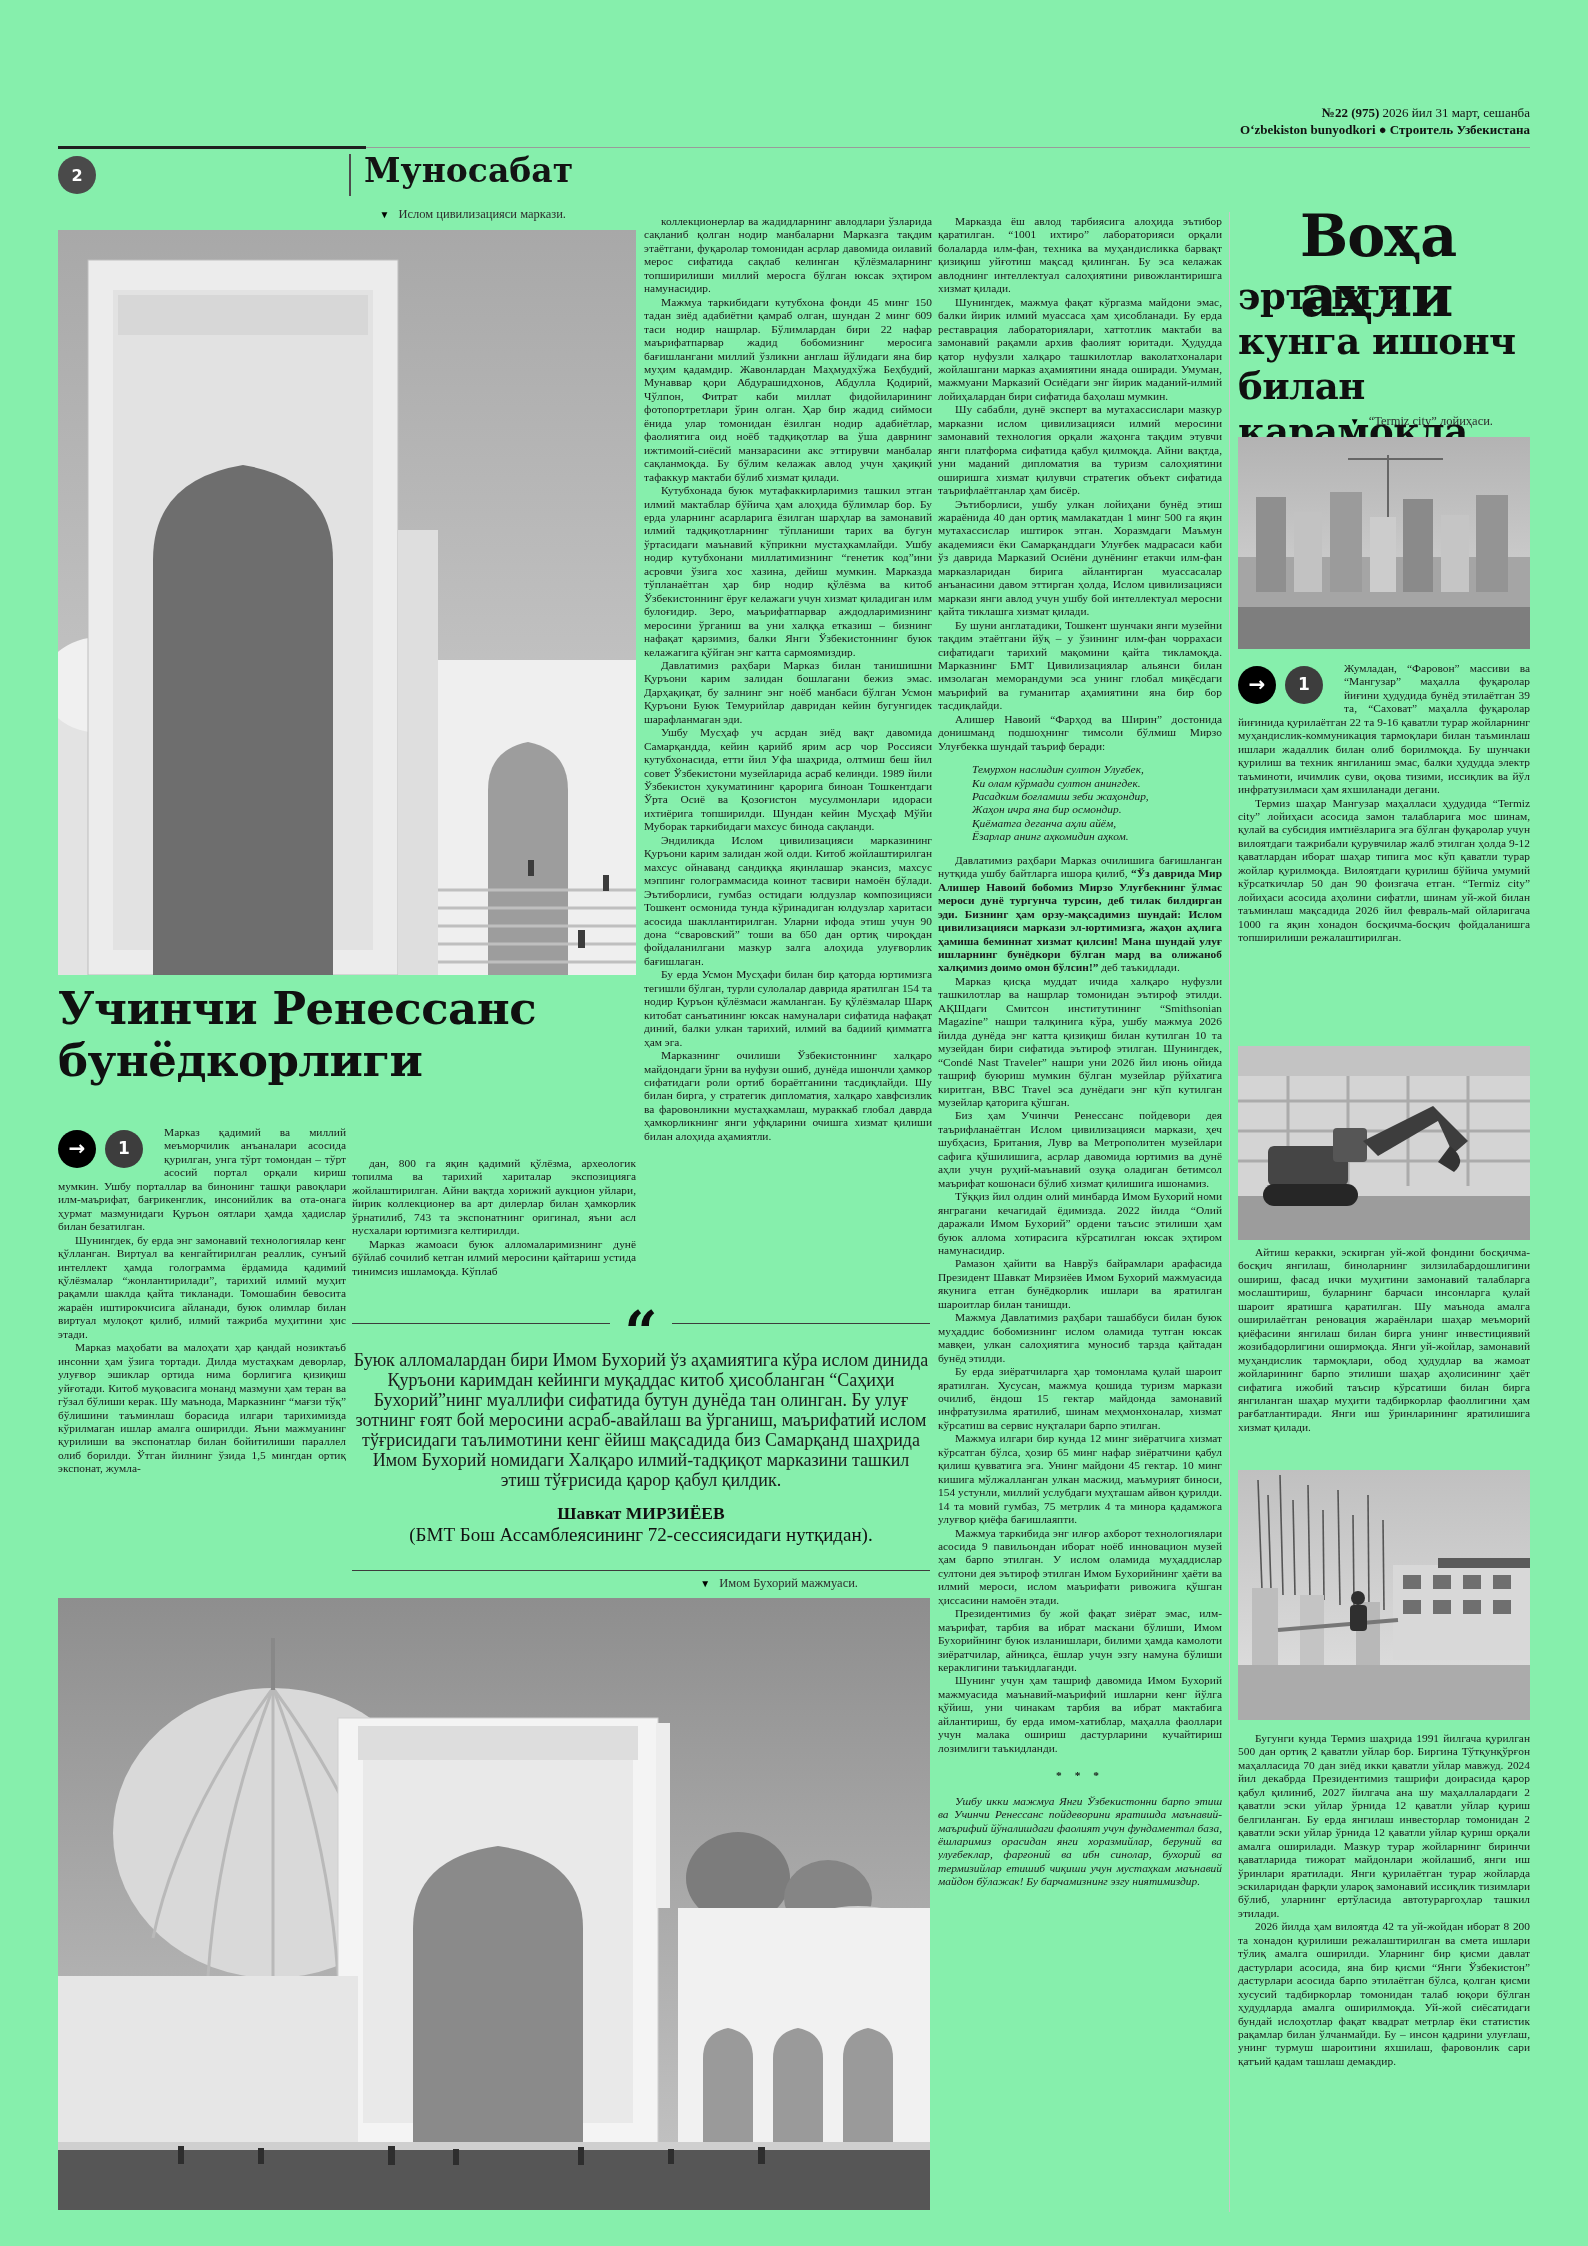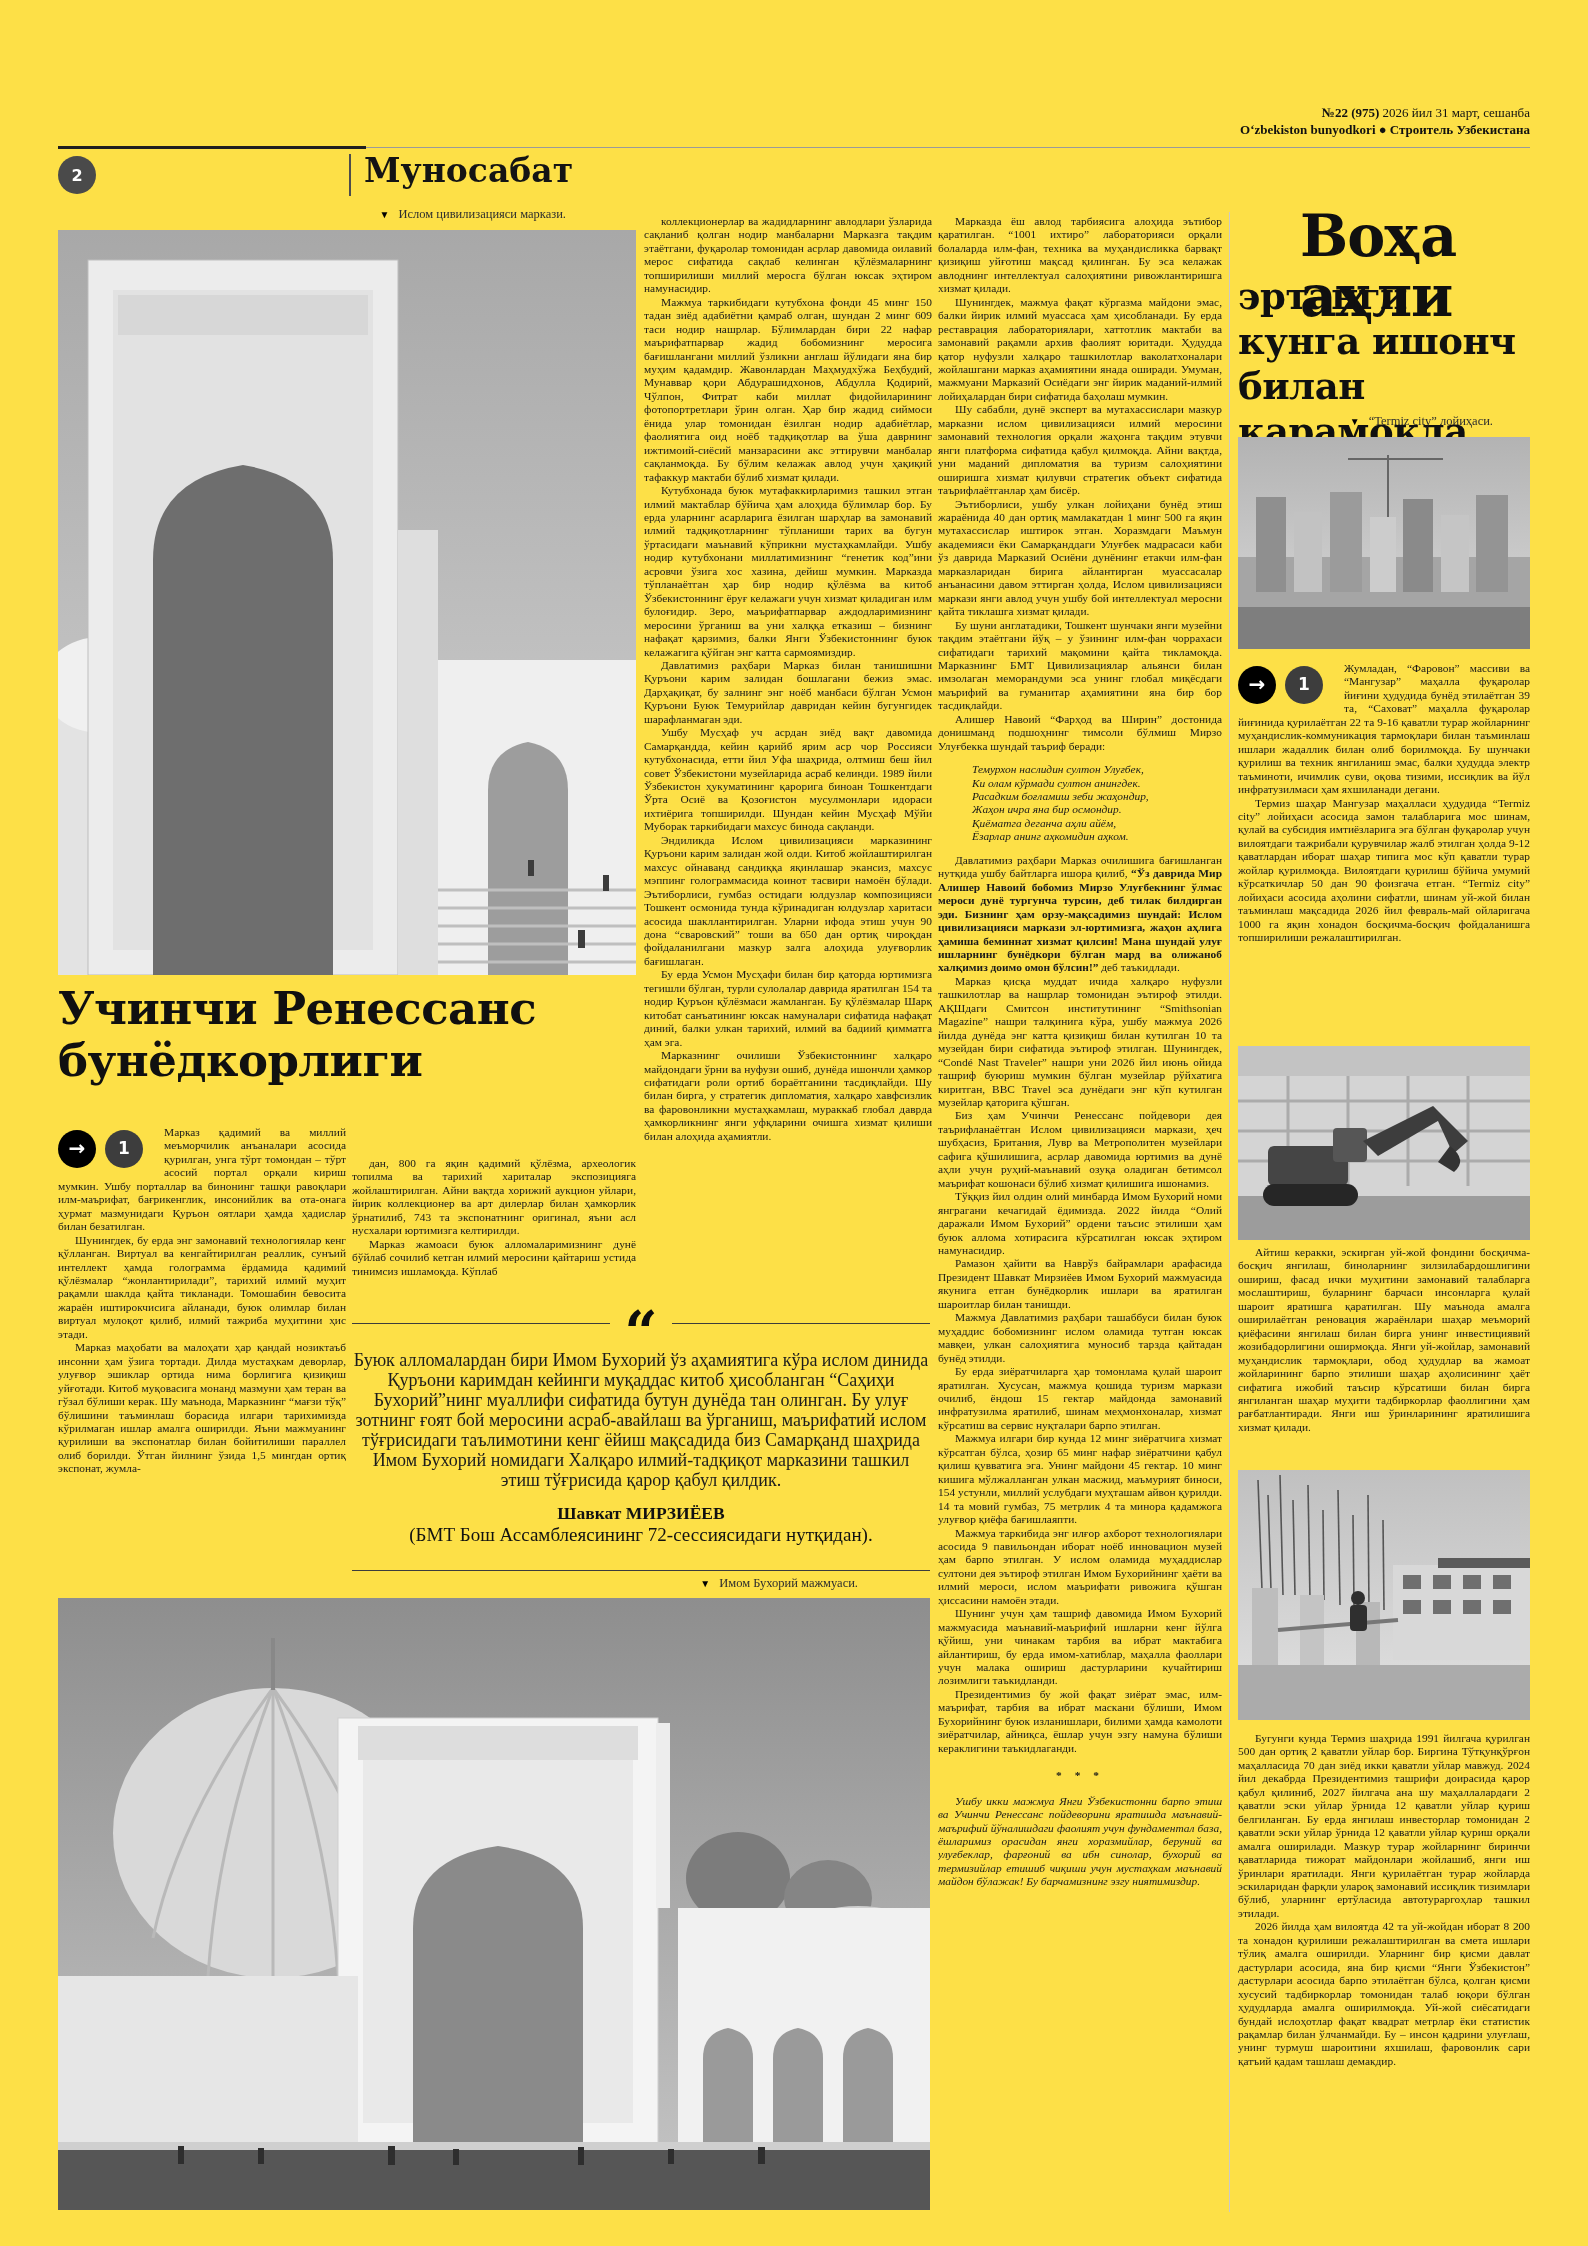--- a/index.html
+++ b/index.html
@@ -1,16 +1,16 @@
 <!DOCTYPE html>
 <html><head>
 <meta charset="utf-8">
 <style>
   html,body{margin:0;padding:0;background:#f2f2f2;}
-  .page{position:relative;width:1588px;height:2246px;background:#fde047;margin:0 auto;
+  .page{position:relative;width:1588px;height:2246px;background:#86efac;margin:0 auto;
         font-family:"Liberation Serif",serif;color:#1a1a1a;overflow:hidden;}
   
   .issue-info{position:absolute;right:58px;top:104px;text-align:right;font-size:13px;line-height:17px;color:#111;}
   .issue-info .b{font-weight:bold;}
   .top-rule-dark{position:absolute;left:58px;top:146px;width:308px;height:3px;background:#1f1f1f;}
   .top-rule-light{position:absolute;left:366px;top:147px;width:1164px;height:1px;background:#9a9a9a;}
   .page-circle{position:absolute;left:58px;top:156px;width:38px;height:38px;border-radius:50%;
        background:#4a4a4a;color:#fff;font-family:"DejaVu Sans",sans-serif;font-weight:bold;font-size:16px;
        display:flex;align-items:center;justify-content:center;}
   .section-divider{position:absolute;left:349px;top:154px;width:2px;height:42px;background:#4d4d4d;}
@@ -225,22 +225,22 @@
     <p style="margin-top:10px;"><span>Давлатимиз раҳбари Марказ очилишига бағишланган нутқида ушбу байтларга ишора қилиб, </span><b>“Ўз даврида Мир Алишер Навоий бобомиз Мирзо Улуғбекнинг ўлмас мероси дунё тургунча турсин, деб тилак билдирган эди. Бизнинг ҳам орзу-мақсадимиз шундай: Ислом цивилизацияси маркази эл-юртимизга, жаҳон аҳлига ҳамиша беминнат хизмат қилсин! Мана шундай улуғ ишларнинг бунёдкори бўлган мард ва олижаноб халқимиз доимо омон бўлсин!”</b><span> деб таъкидлади.</span></p>
     <div>
         <p>Марказ қисқа муддат ичида халқаро нуфузли ташкилотлар ва нашрлар томонидан эътироф этилди. АҚШдаги Смитсон институтининг “Smithsonian Magazine” нашри талқинига кўра, ушбу мажмуа 2026 йилда дунёда энг катта қизиқиш билан кутилган 10 та музейдан бири сифатида эътироф этилган. Шунингдек, “Condé Nast Traveler” нашри уни 2026 йил июнь ойида ташриф буюриш мумкин бўлган музейлар рўйхатига киритган, BBC Travel эса дунёдаги энг кўп кутилган музейлар қаторига қўшган.</p>
         <p>Биз ҳам Учинчи Ренессанс пойдевори дея таърифланаётган Ислом цивилизацияси маркази, ҳеч шубҳасиз, Британия, Лувр ва Метрополитен музейлари сафига қўшилишига, асрлар давомида юртимиз ва дунё аҳли учун руҳий-маънавий озуқа оладиган бетимсол маърифат кошонаси бўлиб хизмат қилишига ишонамиз.</p>
         <p>Тўққиз йил олдин олий минбарда Имом Бухорий номи янграгани кечагидай ёдимизда. 2022 йилда “Олий даражали Имом Бухорий” ордени таъсис этилиши ҳам буюк аллома хотирасига кўрсатилган юксак эҳтиром намунасидир.</p>
         <p>Рамазон ҳайити ва Наврўз байрамлари арафасида Президент Шавкат Мирзиёев Имом Бухорий мажмуасида якунига етган бунёдкорлик ишлари ва яратилган шароитлар билан танишди.</p>
         <p>Мажмуа Давлатимиз раҳбари ташаббуси билан буюк муҳаддис бобомизнинг ислом оламида тутган юксак мавқеи, улкан салоҳиятига муносиб тарзда қайтадан бунёд этилди.</p>
         <p>Бу ерда зиёратчиларга ҳар томонлама қулай шароит яратилган. Хусусан, мажмуа қошида туризм маркази очилиб, ёндош 15 гектар майдонда замонавий инфратузилма яратилиб, шинам меҳмонхоналар, хизмат кўрсатиш ва сервис нуқталари барпо этилган.</p>
         <p>Мажмуа илгари бир кунда 12 минг зиёратчига хизмат кўрсатган бўлса, ҳозир 65 минг нафар зиёратчини қабул қилиш қувватига эга. Унинг майдони 45 гектар. 10 минг кишига мўлжалланган улкан масжид, маъмурият биноси, 154 устунли, миллий услубдаги муҳташам айвон қурилди. 14 та мовий гумбаз, 75 метрлик 4 та минора қадамжога улуғвор қиёфа бағишлаяпти.</p>
         <p>Мажмуа таркибида энг илғор ахборот технологиялари асосида 9 павильондан иборат ноёб инновацион музей ҳам барпо этилган. У ислом оламида муҳаддислар султони дея эътироф этилган Имом Бухорийнинг ҳаёти ва илмий мероси, ислом маърифати ривожига қўшган ҳиссасини намоён этади.</p>
+        <p>Президентимиз бу жой фақат зиёрат эмас, илм-маърифат, тарбия ва ибрат маскани бўлиши, Имом Бухорийнинг буюк изланишлари, билими ҳамда камолоти зиёратчилар, айниқса, ёшлар учун эзгу намуна бўлиши кераклигини таъкидлаганди.</p>
         <p>Шунинг учун ҳам ташриф давомида Имом Бухорий мажмуасида маънавий-маърифий ишларни кенг йўлга қўйиш, уни чинакам тарбия ва ибрат мактабига айлантириш, бу ерда имом-хатиблар, маҳалла фаоллари учун малака ошириш дастурларини кучайтириш лозимлиги таъкидланди.</p>
-        <p>Президентимиз бу жой фақат зиёрат эмас, илм-маърифат, тарбия ва ибрат маскани бўлиши, Имом Бухорийнинг буюк изланишлари, билими ҳамда камолоти зиёратчилар, айниқса, ёшлар учун эзгу намуна бўлиши кераклигини таъкидлаганди.</p>
       </div>
     <p class="sep">* * *</p>
     <p class="closing">Ушбу икки мажмуа Янги Ўзбекистонни барпо этиш ва Учинчи Ренессанс пойдеворини яратишда маънавий-маърифий йўналишдаги фаолият учун фундаментал база, ёшларимиз орасидан янги хоразмийлар, беруний ва улуғбеклар, фарғоний ва ибн синолар, бухорий ва термизийлар етишиб чиқиши учун мустаҳкам маънавий майдон бўлажак! Бу барчамизнинг эзгу ниятимиздир.</p>
   </div>
 
   <div class="vdiv-main"></div>
 
   <div class="r-head1">Воҳа аҳли</div>
   <div class="r-head2">эртанги кунга ишонч билан қарамоқда</div>
 

